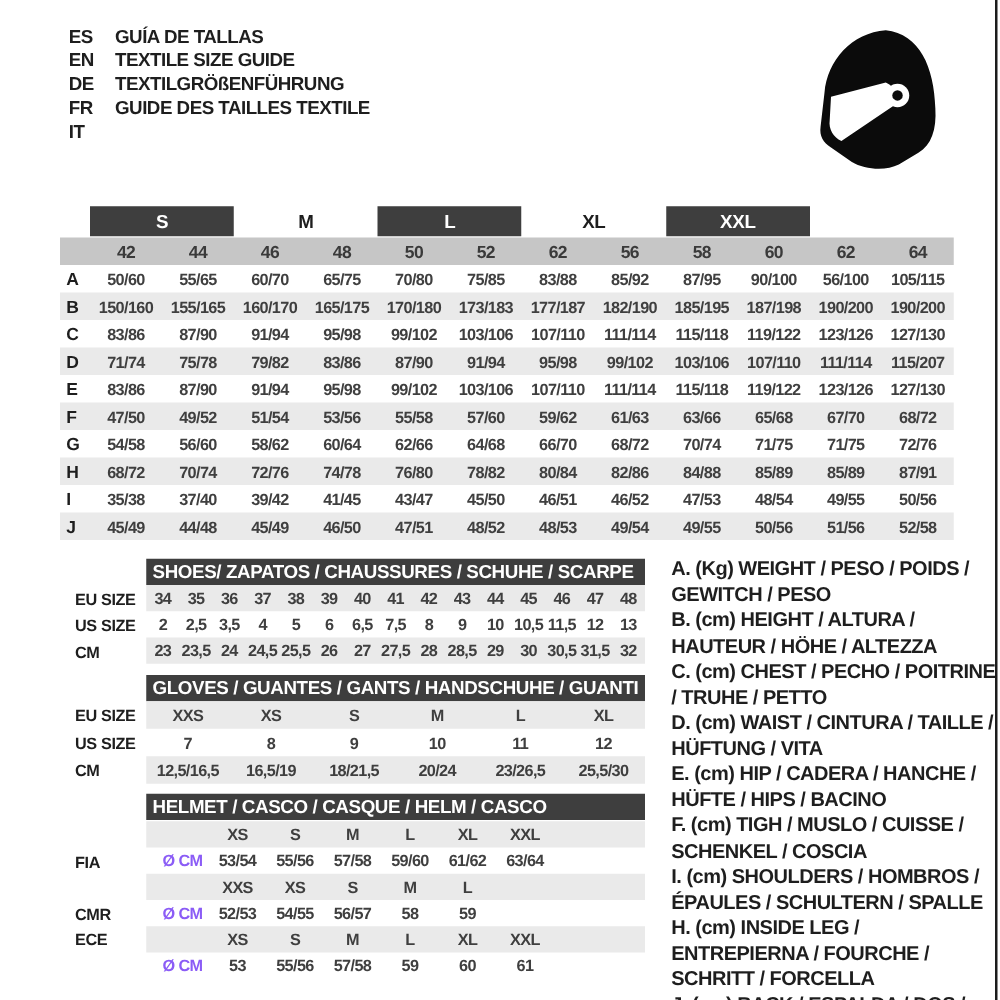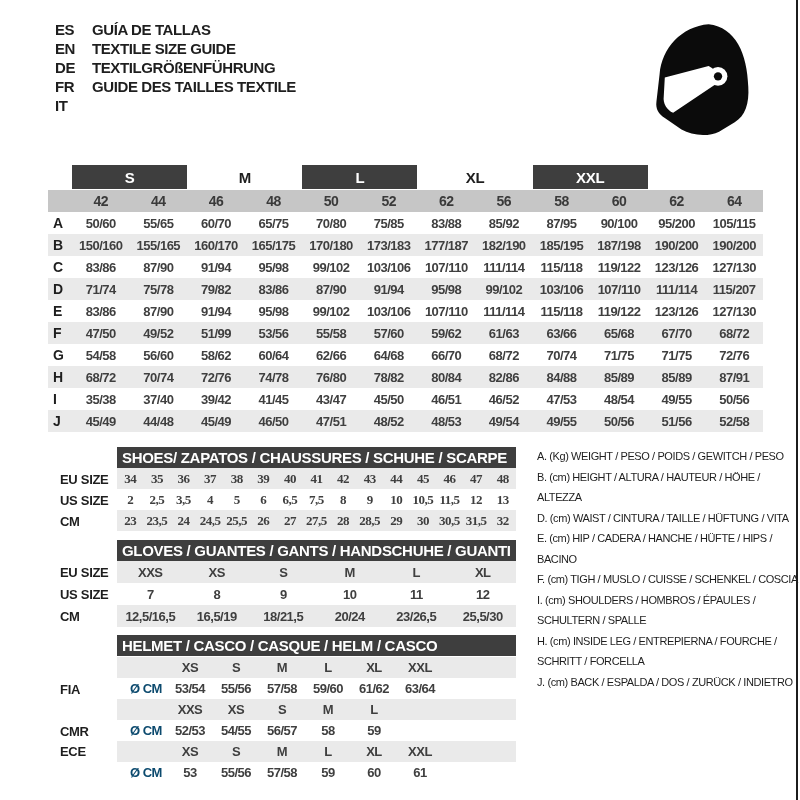--- a/index.html
+++ b/index.html
@@ -36,39 +36,39 @@
   .textile .tcell{font-size:13px;}
   .textile .tcell:first-child{justify-content:flex-start;padding-left:5px;color:#1e1e1e;font-size:14px;}
 
   
   .subtitle{position:absolute;left:117px;width:399px;height:21px;background:#3e3e3e;color:#fff;
             display:flex;align-items:center;font-weight:700;font-size:15px;letter-spacing:-0.3px;
             padding-left:5px;box-sizing:border-box;}
   .side-label{position:absolute;left:60px;font-weight:700;font-size:13px;color:#1e1e1e;
               letter-spacing:-0.3px;}
 
-  .shoes{position:absolute;left:117px;top:468px;width:399px;font-family:Liberation Serif, serif;}
+  .shoes{position:absolute;left:117px;top:468px;width:399px;}
   .shoes .trow{grid-template-columns:repeat(15,1fr);height:21px;}
   .shoes .trow:nth-child(odd){background:#eaeaea;}
   .shoes .tcell{font-size:13px;}
 
   .gloves{position:absolute;left:117px;top:561px;width:399px;}
   .gloves .trow{grid-template-columns:repeat(6,1fr);height:22px;}
   .gloves .trow:nth-child(odd){background:#eaeaea;}
   .gloves .tcell{font-size:13px;}
 
   .helmet{position:absolute;left:117px;top:657px;width:399px;}
   .helmet .trow{grid-template-columns:50px repeat(6,46px) 1fr;height:21px;}
   .helmet .trow:nth-child(odd){background:#eaeaea;}
   .helmet .tcell{font-size:13px;}
-  .helmet .tcell:first-child{justify-content:flex-start;padding-left:13px;color:#0c4a6e;}
+  .helmet .tcell:first-child{justify-content:flex-start;padding-left:13px;color:#8b5cf6;}
 
   
   .legend{position:absolute;left:537px;top:446px;width:262px;}
-  .legend-item{font-weight:400;font-size:11px;line-height:20.5px;letter-spacing:-0.4px;
+  .legend-item{font-weight:700;font-size:16px;line-height:20.5px;letter-spacing:-0.4px;
                color:#1e1e1e;}
 </style>
 </head>
 <body>
 
 <div id="page">
   <div class="edge-line"></div>
 
   <div class="langs">
     <div class="lang-row">
@@ -130,21 +130,21 @@
           <div class="tcell">50/60</div>
           <div class="tcell">55/65</div>
           <div class="tcell">60/70</div>
           <div class="tcell">65/75</div>
           <div class="tcell">70/80</div>
           <div class="tcell">75/85</div>
           <div class="tcell">83/88</div>
           <div class="tcell">85/92</div>
           <div class="tcell">87/95</div>
           <div class="tcell">90/100</div>
-          <div class="tcell">95/200</div>
+          <div class="tcell">56/100</div>
           <div class="tcell">105/115</div>
         </div>
         <div class="trow">
           <div class="tcell">B</div>
           <div class="tcell">150/160</div>
           <div class="tcell">155/165</div>
           <div class="tcell">160/170</div>
           <div class="tcell">165/175</div>
           <div class="tcell">170/180</div>
           <div class="tcell">173/183</div>
@@ -197,21 +197,21 @@
           <div class="tcell">111/114</div>
           <div class="tcell">115/118</div>
           <div class="tcell">119/122</div>
           <div class="tcell">123/126</div>
           <div class="tcell">127/130</div>
         </div>
         <div class="trow">
           <div class="tcell">F</div>
           <div class="tcell">47/50</div>
           <div class="tcell">49/52</div>
-          <div class="tcell">51/99</div>
+          <div class="tcell">51/54</div>
           <div class="tcell">53/56</div>
           <div class="tcell">55/58</div>
           <div class="tcell">57/60</div>
           <div class="tcell">59/62</div>
           <div class="tcell">61/63</div>
           <div class="tcell">63/66</div>
           <div class="tcell">65/68</div>
           <div class="tcell">67/70</div>
           <div class="tcell">68/72</div>
         </div>
@@ -424,20 +424,21 @@
         <div class="tcell">57/58</div>
         <div class="tcell">59</div>
         <div class="tcell">60</div>
         <div class="tcell">61</div>
       </div>
     </div>
 
   <div class="legend">
     <div class="legend-item">A. (Kg) WEIGHT / PESO / POIDS / GEWITCH / PESO</div>
     <div class="legend-item">B. (cm) HEIGHT / ALTURA / HAUTEUR / HÖHE / ALTEZZA</div>
+    <div class="legend-item">C. (cm) CHEST / PECHO / POITRINE / TRUHE / PETTO</div>
     <div class="legend-item">D. (cm) WAIST / CINTURA / TAILLE / HÜFTUNG / VITA</div>
     <div class="legend-item">E. (cm) HIP / CADERA / HANCHE / HÜFTE / HIPS / BACINO</div>
     <div class="legend-item">F. (cm) TIGH / MUSLO / CUISSE / SCHENKEL / COSCIA</div>
     <div class="legend-item">I. (cm) SHOULDERS / HOMBROS / ÉPAULES / SCHULTERN / SPALLE</div>
     <div class="legend-item">H. (cm) INSIDE LEG / ENTREPIERNA / FOURCHE / SCHRITT / FORCELLA</div>
     <div class="legend-item">J. (cm) BACK / ESPALDA / DOS / ZURÜCK / INDIETRO</div>
   </div>
 </div>
 
 </body></html>

